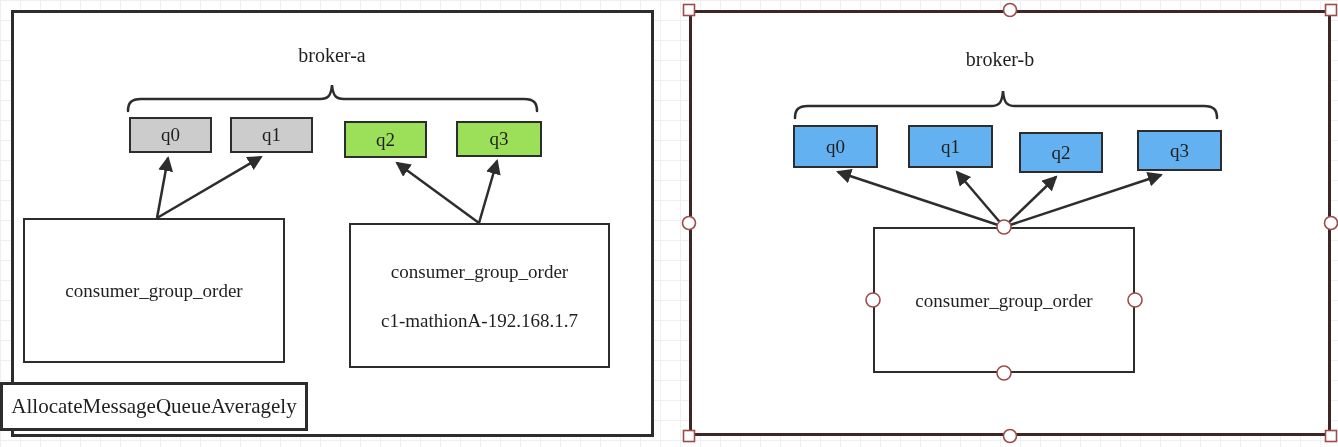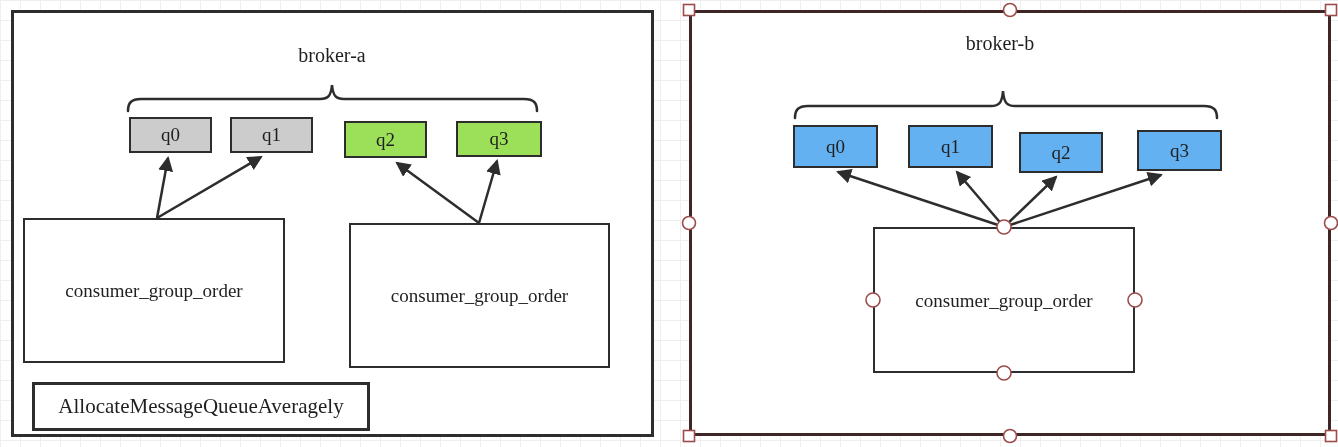--- a/index.html
+++ b/index.html
@@ -70,27 +70,28 @@
   <div class="abs queue" style="left: 230px; top: 117px; width: 83px; height: 36px; background-color: rgb(204, 204, 204);">q1</div>
   <div class="abs queue" style="left: 344px; top: 121px; width: 83px; height: 37px; background-color: rgb(156, 224, 90);">q2</div>
   <div class="abs queue" style="left: 456px; top: 121px; width: 86px; height: 36px; background-color: rgb(156, 224, 90);">q3</div>
 
   <div class="abs consumer" style="left:23px;top:218px;width:262px;height:145px;">
     <div>consumer_group_order</div>
   </div>
 
   <div class="abs consumer" style="left:349px;top:223px;width:261px;height:145px;">
     <div>consumer_group_order</div>
+    <div>c1-mathionA-192.168.1.7</div>
   </div>
 
-  <div class="abs strategy" style="left:32px;top:382px;width:338px;height:49px;">AllocateMessageQueueAveragely</div>
+  <div class="abs strategy" style="left:0;top:382px;width:308px;height:49px;">AllocateMessageQueueAveragely</div>
 
   <div class="abs outer-box selected" style="left:689px;top:10px;width:642px;height:426px;"></div>
 
-  <div class="abs broker-label" style="left:920px;top:32px;width:160px;">broker-b</div>
+  <div class="abs broker-label" style="left:920px;top:48px;width:160px;">broker-b</div>
 
   <div class="abs queue" style="left: 793px; top: 125px; width: 85px; height: 43px; background-color: rgb(99, 177, 240);">q0</div>
   <div class="abs queue" style="left: 908px; top: 125px; width: 85px; height: 43px; background-color: rgb(99, 177, 240);">q1</div>
   <div class="abs queue" style="left: 1019px; top: 132px; width: 84px; height: 41px; background-color: rgb(99, 177, 240);">q2</div>
   <div class="abs queue" style="left: 1137px; top: 130px; width: 85px; height: 41px; background-color: rgb(99, 177, 240);">q3</div>
 
   <div class="abs consumer" style="left:873px;top:227px;width:262px;height:146px;">
     <div>consumer_group_order</div>
   </div>
 

